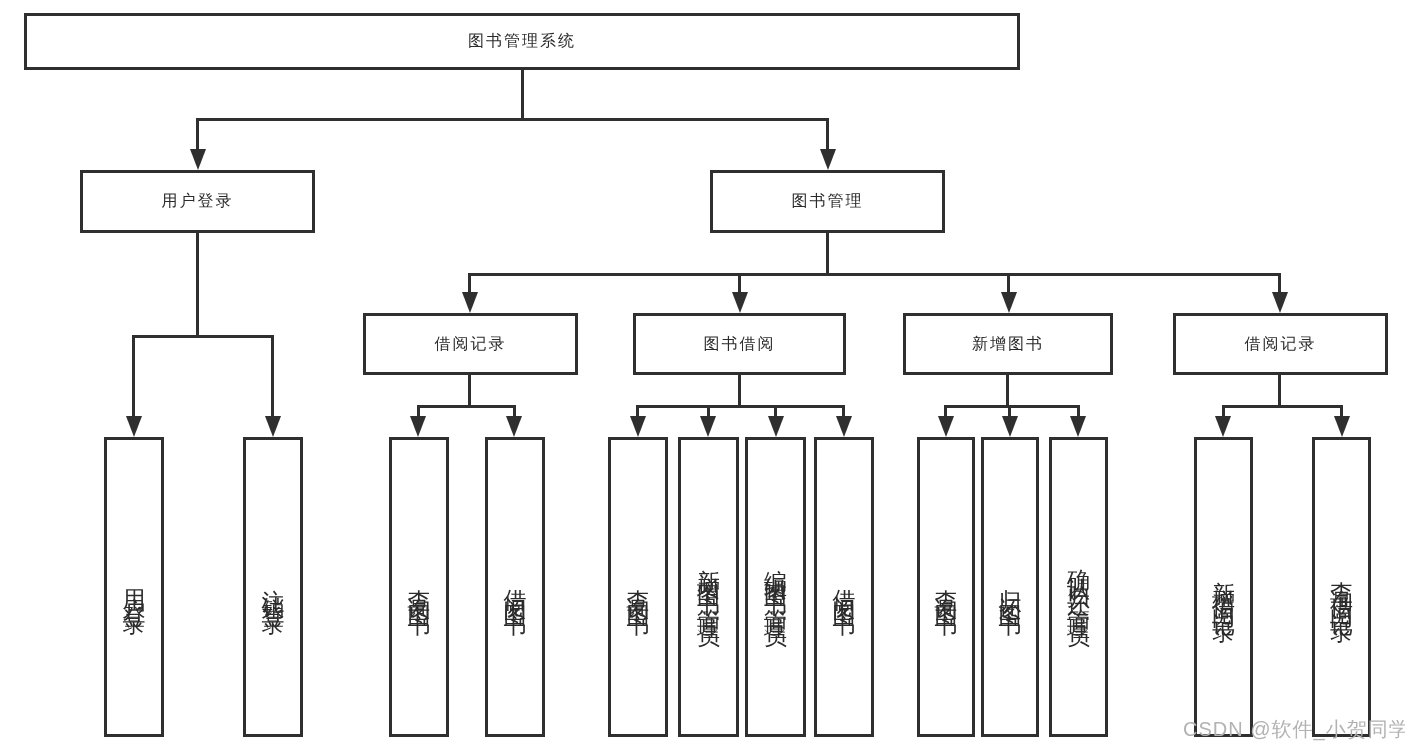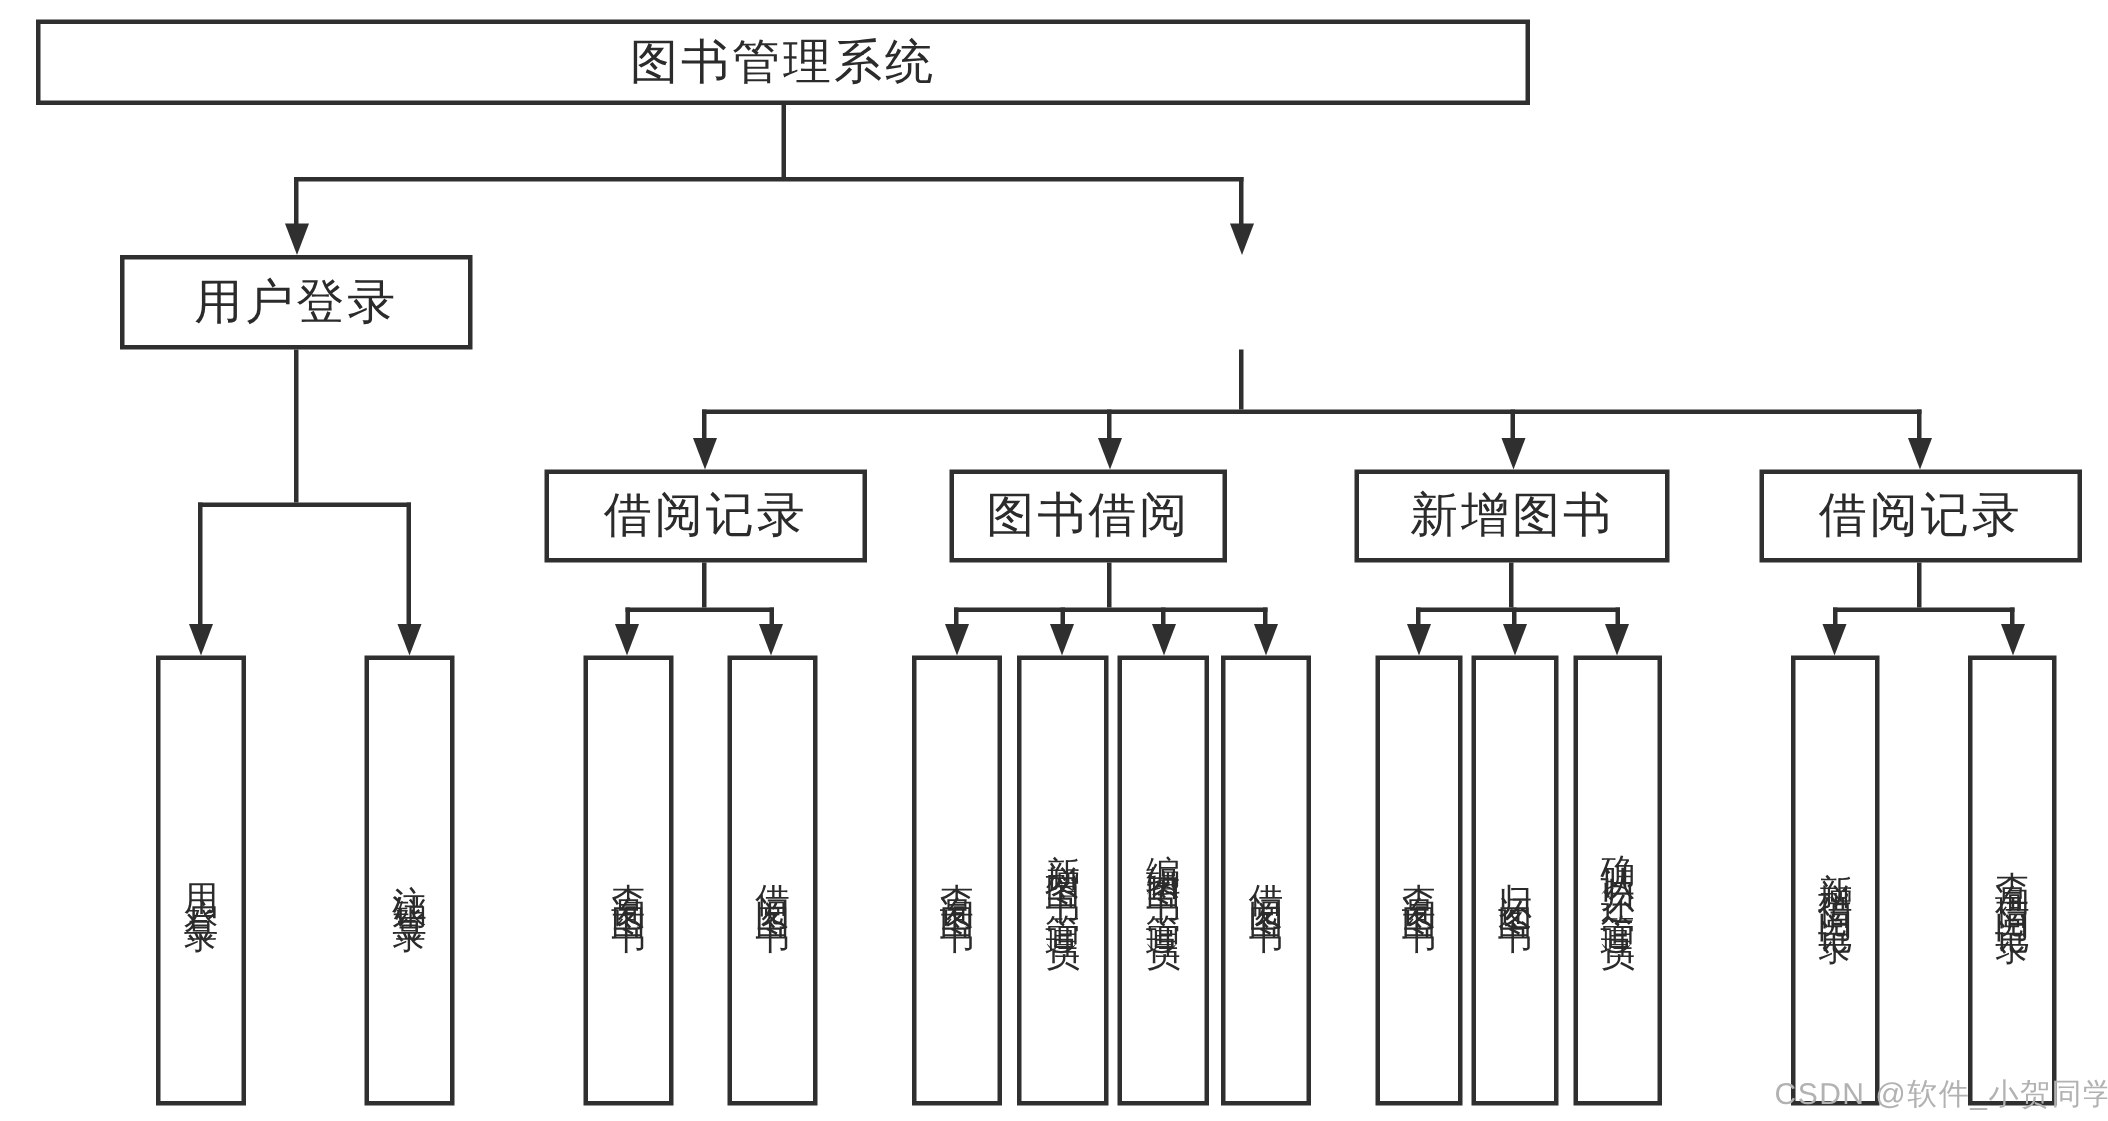--- a/index.html
+++ b/index.html
@@ -4,21 +4,21 @@
 <style>
   html,body{margin:0;padding:0;background:#ffffff;}
   .canvas{
     position:relative;width:1405px;height:747px;background:#ffffff;
     font-family:"Liberation Sans","DejaVu Sans",sans-serif;
     color:#2b2b2b;overflow:hidden;
   }
   .node{
     position:absolute;box-sizing:border-box;border:3px solid #2f2f2f;background:#ffffff;
     display:flex;align-items:center;justify-content:center;
-    font-size:32px;letter-spacing:2px;color:#2b2b2b;
+    font-size:16px;letter-spacing:2px;color:#2b2b2b;
   }
   .leaf{
     position:absolute;box-sizing:border-box;border:3px solid #2f2f2f;background:#ffffff;
     display:flex;align-items:center;justify-content:center;
   }
   .leaf span{
     writing-mode:vertical-rl;text-orientation:mixed;
     font-size:23px;letter-spacing:8px;line-height:1;color:#2b2b2b;white-space:nowrap;
   }
   .v{position:absolute;width:3px;background:#2f2f2f;}
@@ -38,25 +38,28 @@
 
 <div class="canvas">
 
   <div class="node" style="left:24px;top:13px;width:996px;height:57px;">
     <span>图书管理系统</span>
   </div>
 
   <div class="node" style="left:80px;top:170px;width:235px;height:63px;">
     <span>用户登录</span>
   </div>
+  <div class="node" style="left:710px;top:170px;width:235px;height:63px;">
+    <span>图书管理</span>
+  </div>
 
   <div class="node" style="left:363px;top:313px;width:215px;height:62px;">
     <span>借阅记录</span>
   </div>
-  <div class="node" style="left:633px;top:313px;width:185px;height:62px;">
+  <div class="node" style="left:633px;top:313px;width:213px;height:62px;">
     <span>图书借阅</span>
   </div>
   <div class="node" style="left:903px;top:313px;width:210px;height:62px;">
     <span>新增图书</span>
   </div>
   <div class="node" style="left:1173px;top:313px;width:215px;height:62px;">
     <span>借阅记录</span>
   </div>
 
   <div class="leaf" style="left:104px;top:437px;width:60px;height:300px;">

